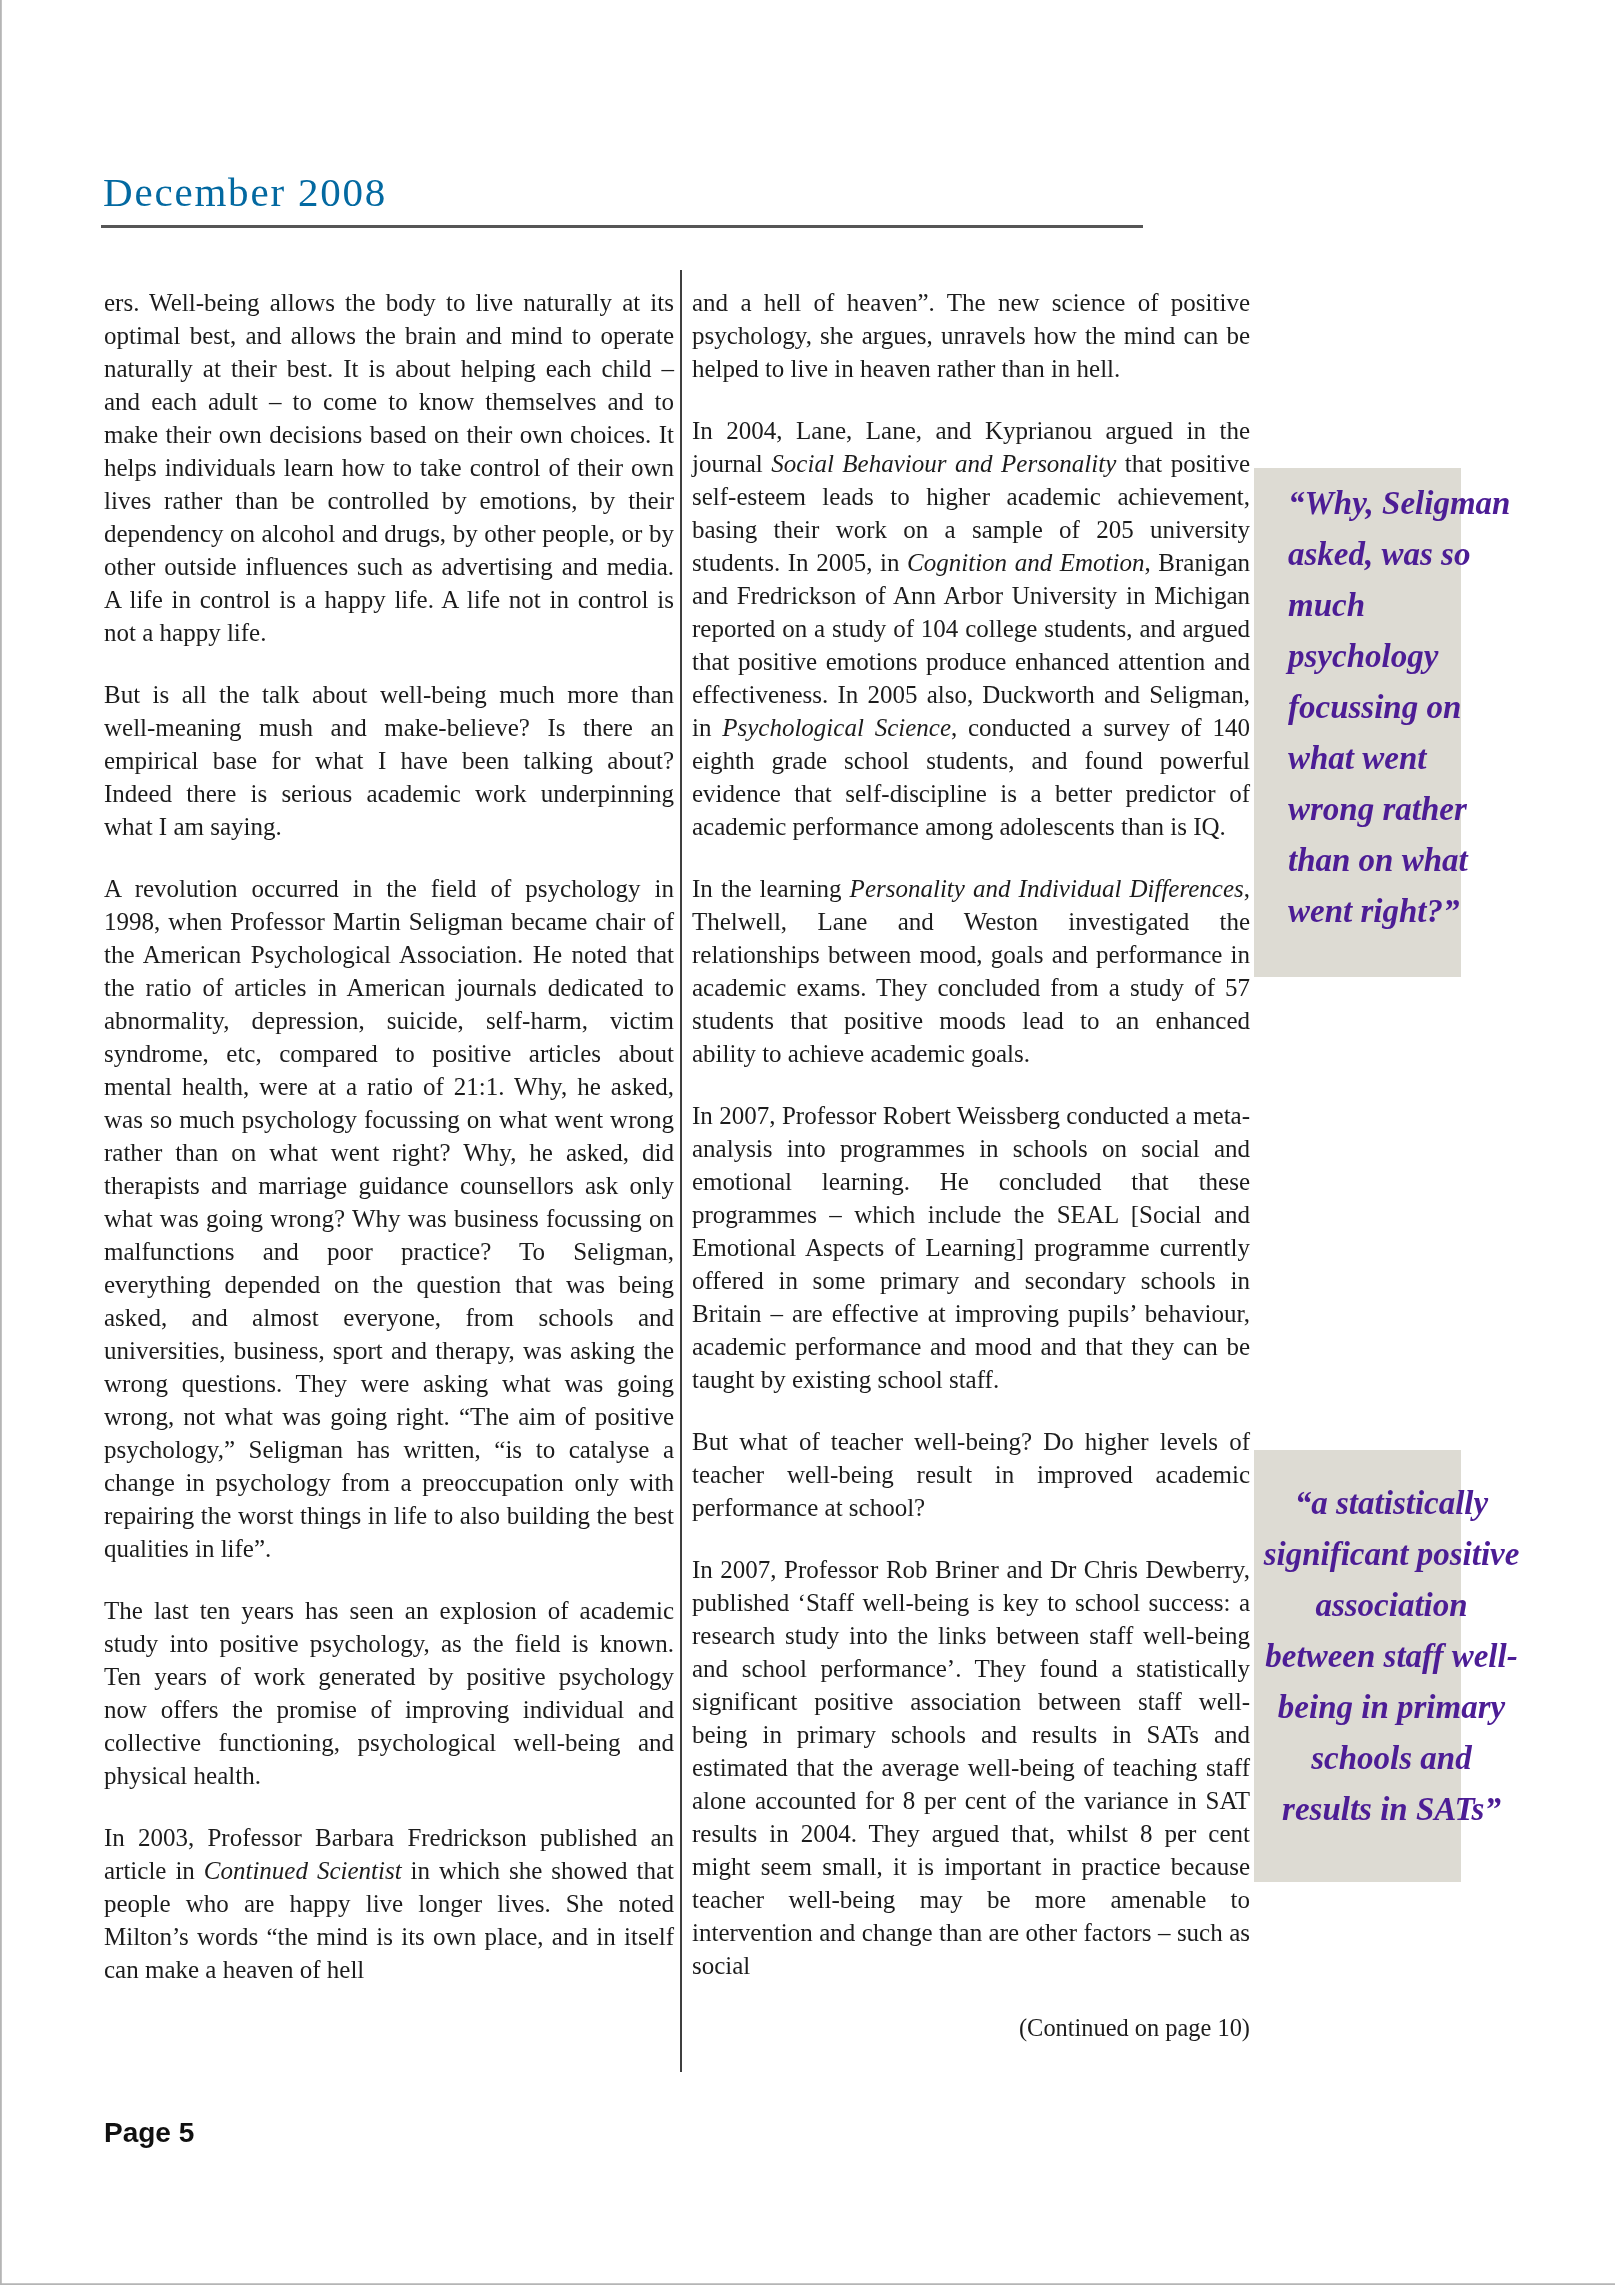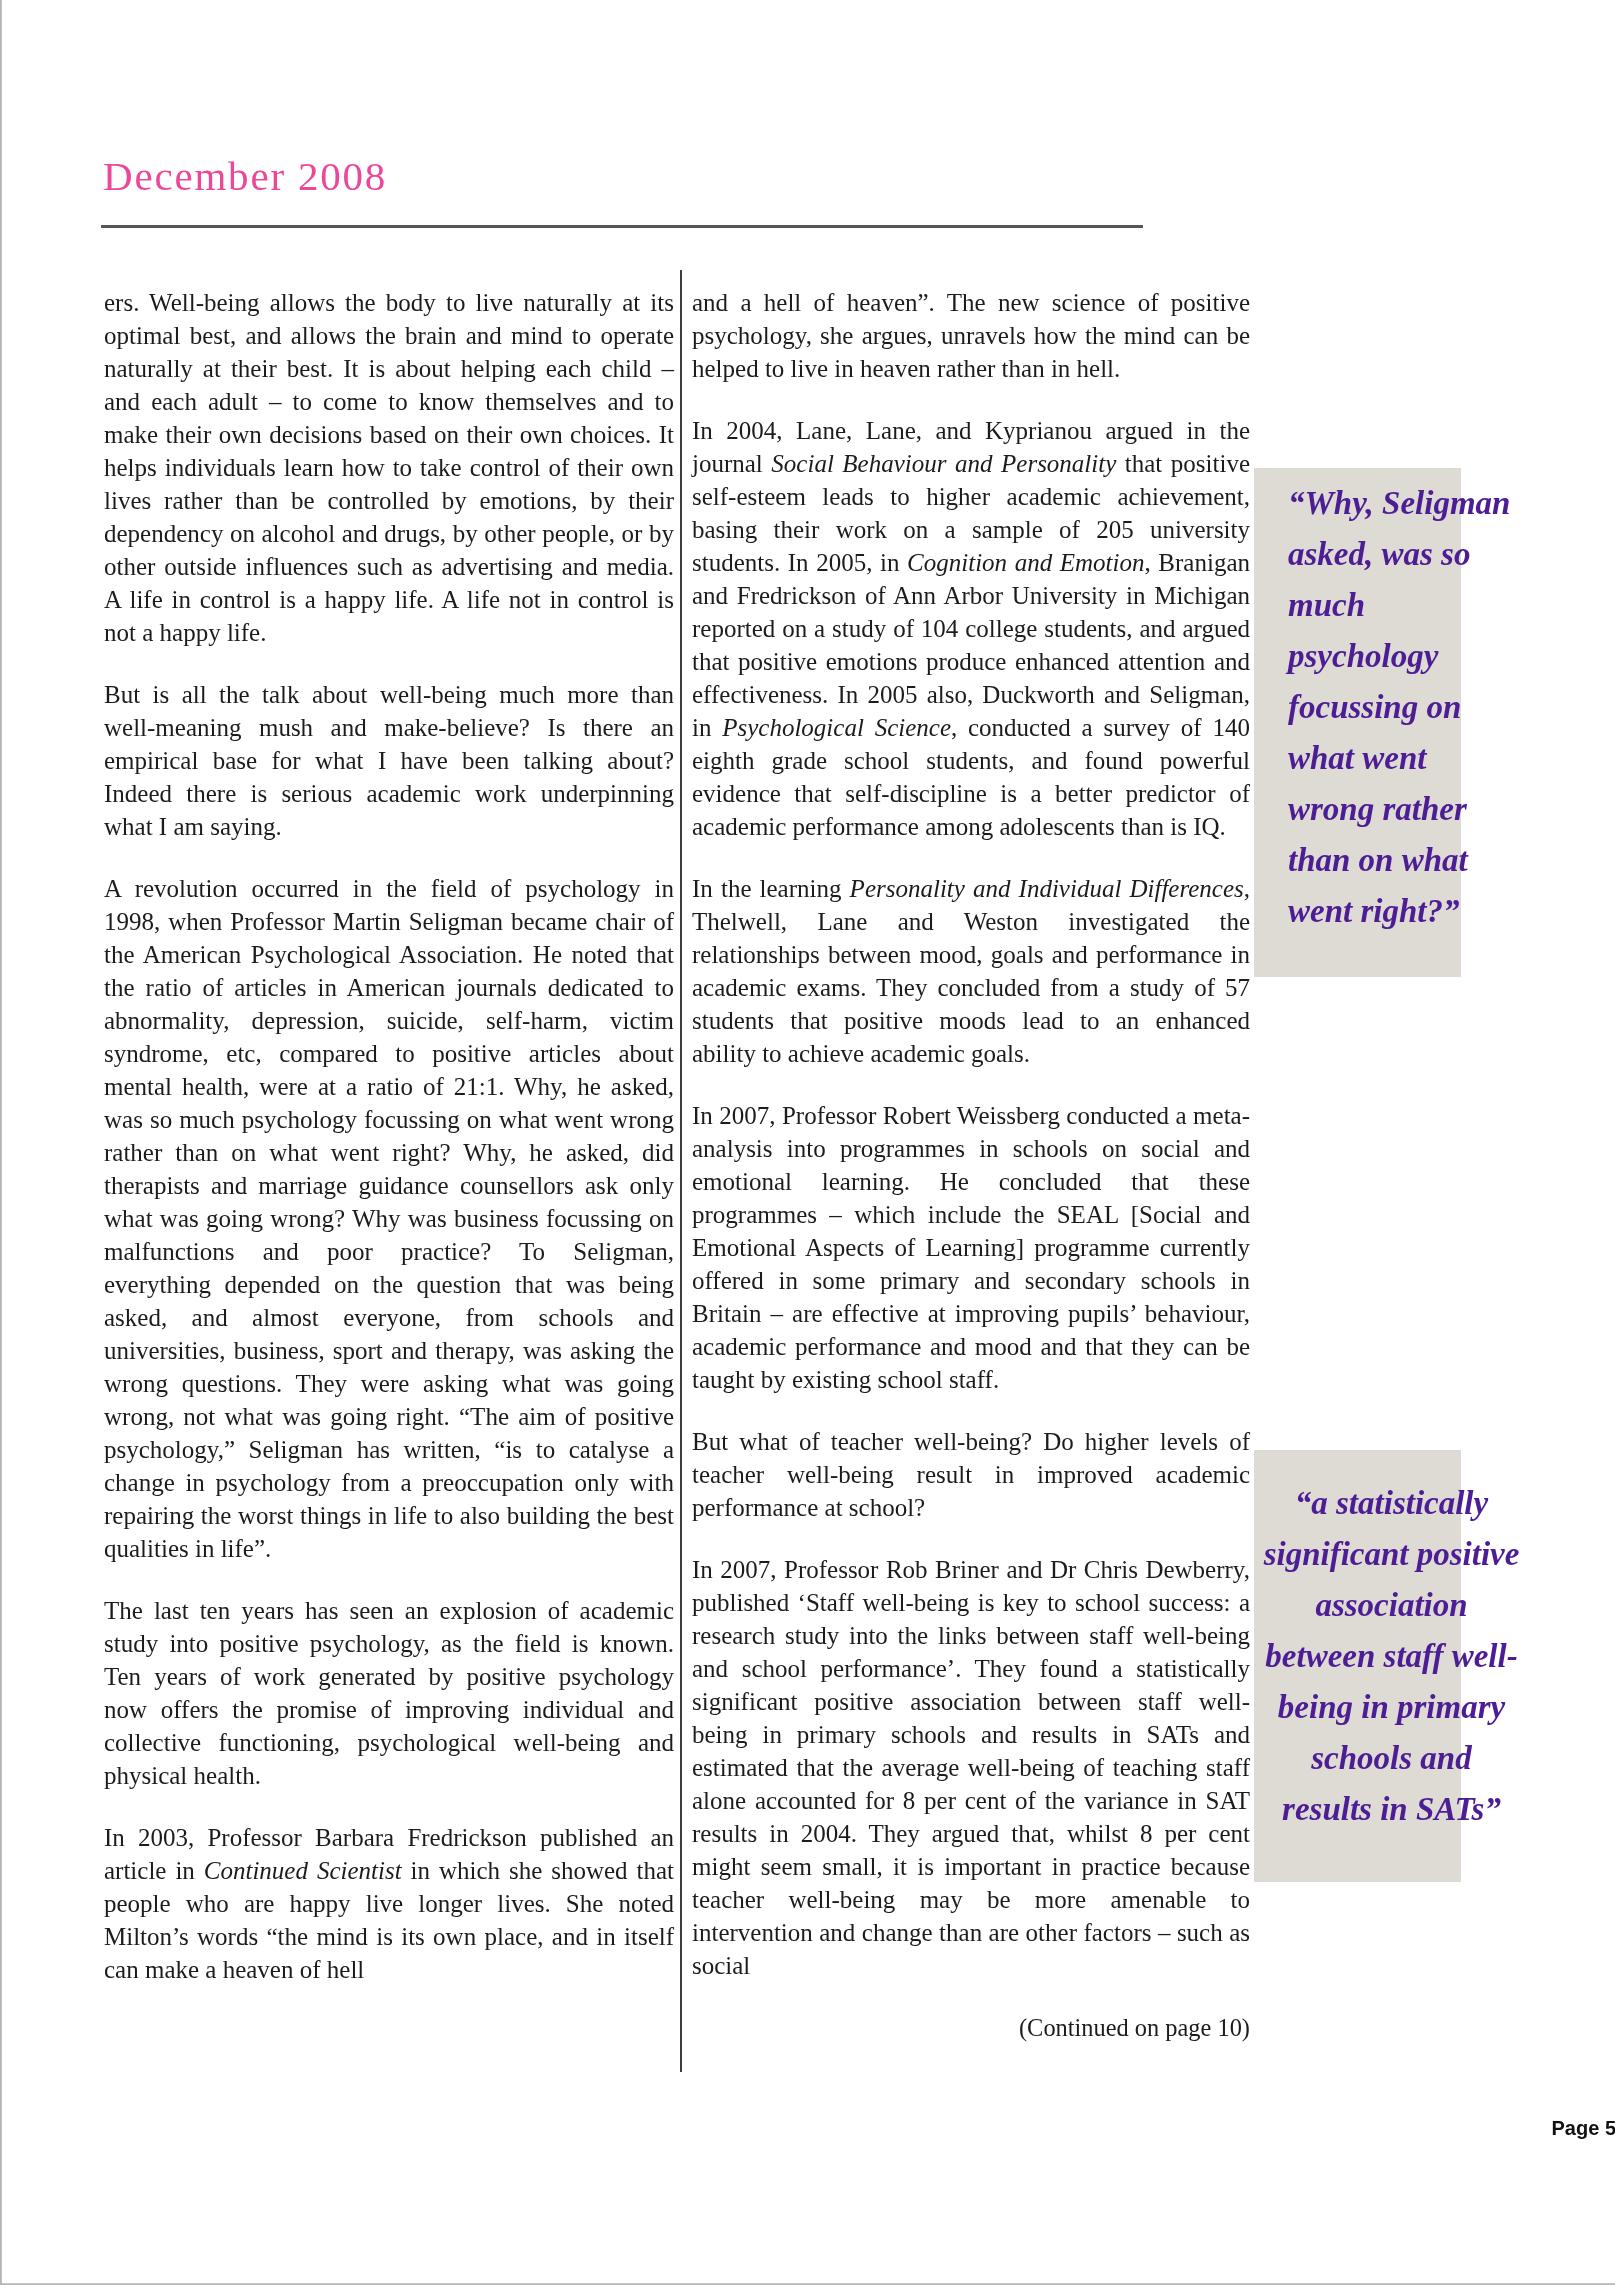--- a/index.html
+++ b/index.html
@@ -9,25 +9,25 @@
     height: 2285px;
     background: #ffffff;
     font-family: "Liberation Serif", serif;
     color: #1c1c1c;
     overflow: hidden;
     box-shadow: inset 1.8px 0 0 #b5b5b5, inset 0 -1.8px 0 #b5b5b5;
   }
   .page-date {
     position: absolute;
     left: 103px;
-    top: 154px;
+    top: 170px;
     font-size: 41px;
     line-height: 45px;
     letter-spacing: 1.8px;
-    color: #ec4899;
+    color: #0369a1;
     white-space: nowrap;
   }
   .header-rule {
     position: absolute;
     left: 101px;
     top: 225px;
     width: 1042px;
     height: 2.7px;
     background: #565656;
   }
@@ -73,24 +73,24 @@
   .continued-note {
     text-align: right;
     font-size: 24.4px;
     margin-top: 9px;
   }
   .page-footer {
     position: absolute;
     left: 104px;
     top: 2117px;
     width: 1512px;
-    text-align: right;
+    text-align: left;
     font-family: "Liberation Sans", sans-serif;
     font-weight: bold;
-    font-size: 20px;
+    font-size: 28px;
     color: #111111;
   }
 </style>
 </head>
 <body>
 
 <div class="page">
 
   <div class="page-date">December 2008</div>
   <div class="header-rule"></div>

